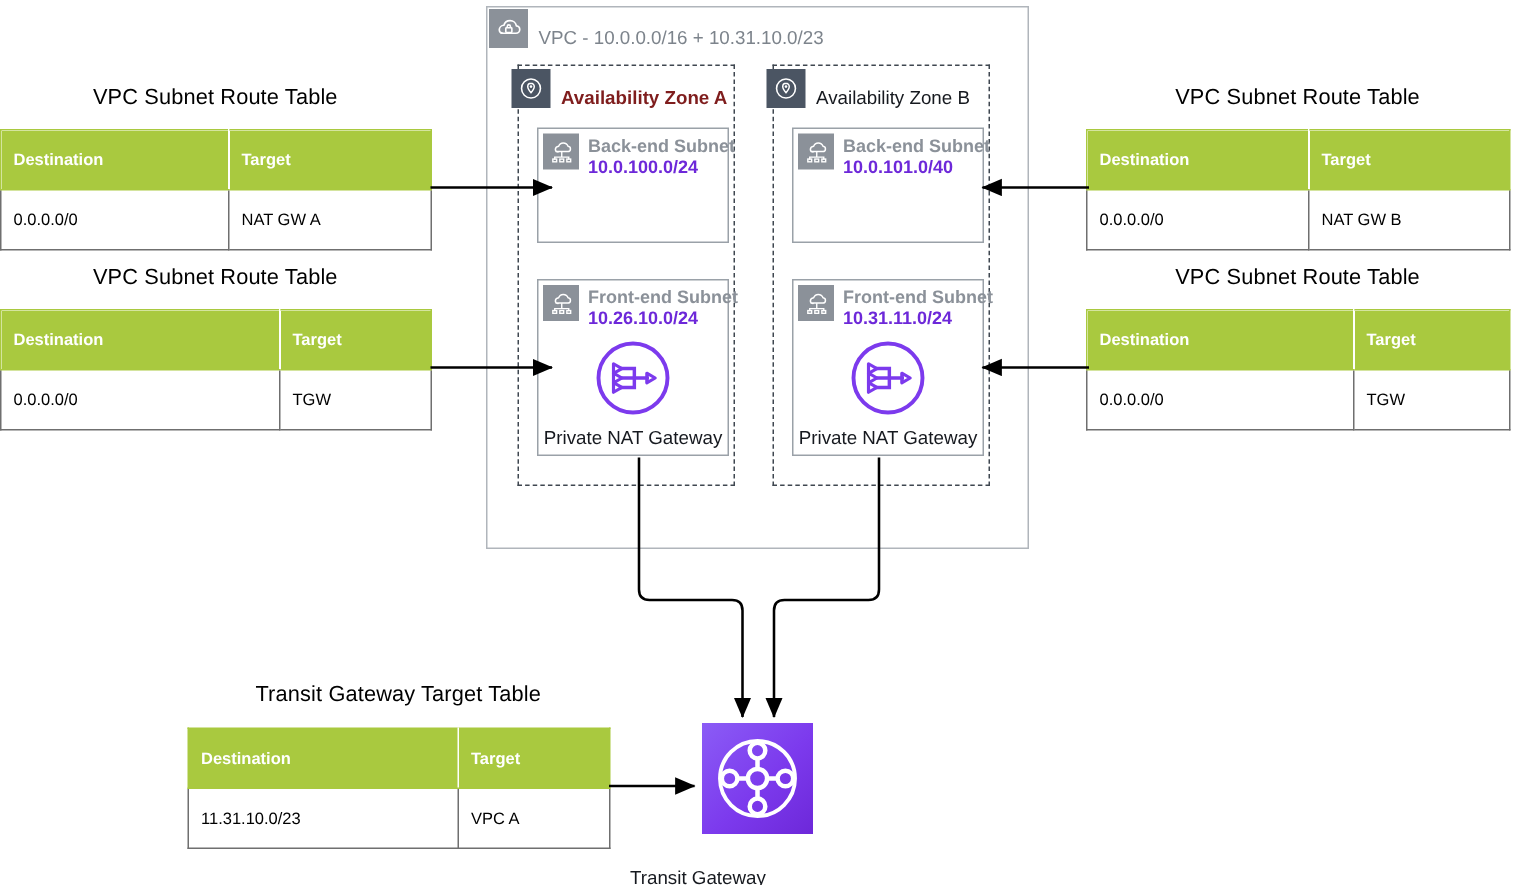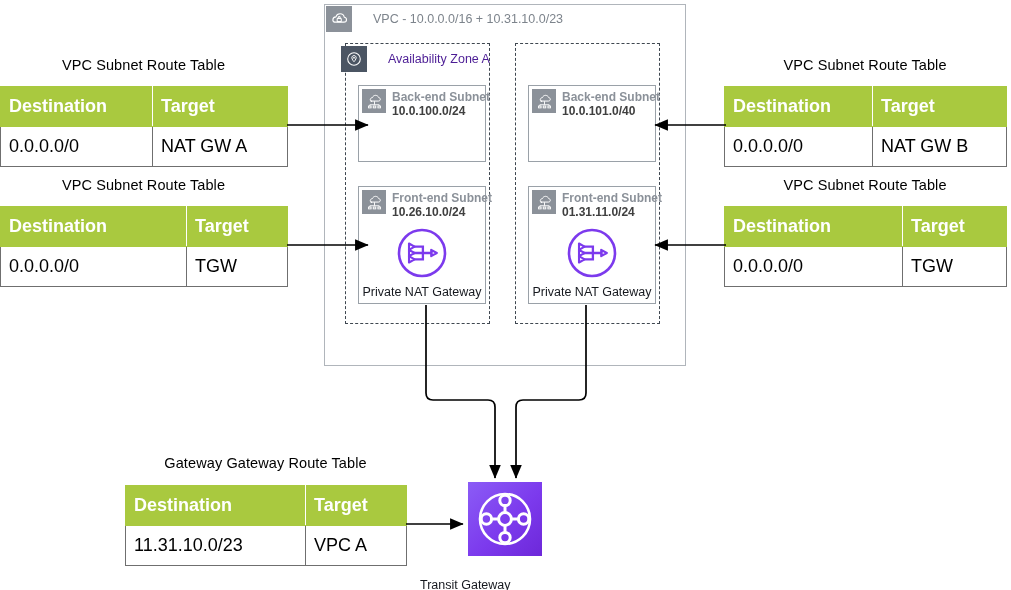--- a/index.html
+++ b/index.html
@@ -31,21 +31,21 @@
   }
   .rt-table {
     position: absolute;
     border-collapse: collapse;
     table-layout: fixed;
     background: #ffffff;
   }
   .rt-table td {
     border: 1px solid #6f6f6f;
     padding: 0 8px;
-    font-size: 18px;
+    font-size: 11px;
     height: 39px;
     vertical-align: middle;
     color: #000000;
     overflow: hidden;
     white-space: nowrap;
   }
   .rt-table thead td {
     background: #a9c93f;
     color: #ffffff;
     font-weight: bold;
@@ -57,22 +57,22 @@
 
   
   #vpc-box {
     left: 324px; top: 4px; width: 362px; height: 362px;
     border: 1.5px solid #b0b5bb;
     box-sizing: border-box;
   }
   .group-label {
     position: absolute;
     display: flex;
-    align-items: center;
-    gap: 21px;
+    align-items: flex-end;
+    gap: 7px;
   }
   .group-label .lbl-text {
     font-size: 12.5px;
     white-space: nowrap;
   }
   .ico-sq {
     width: 26px; height: 26px;
     flex: 0 0 26px;
     display: flex; align-items: center; justify-content: center;
     box-sizing: border-box;
@@ -102,21 +102,21 @@
     font-size: 12px;
     line-height: 14px;
     color: #8b9199;
     white-space: nowrap;
     font-weight: bold;
     padding-top: 1px;
   }
   .subnet-cidr {
     font-size: 12px;
     line-height: 14px;
-    color: #404040;
+    color: #6d28d9;
     white-space: nowrap;
     font-weight: bold;
   }
   .natgw-wrap {
     position: absolute;
     left: 0; right: 0; bottom: 4px;
     display: flex;
     flex-direction: column;
     align-items: center;
     gap: 2px;
@@ -173,21 +173,21 @@
 
   <div class="az-box" style="left:345px; top:43px; width:145px; height:281px;"></div>
   <div class="group-label" style="left:341px; top:46px;">
     <span class="ico-sq" style="background:#4b5563;">
       <svg width="18" height="18" viewBox="0 0 24 24">
         <circle cx="12" cy="12" r="8.4" fill="none" stroke="#ffffff" stroke-width="1.4"></circle>
         <path d="M12 7.4c-1.6 0-2.9 1.3-2.9 2.9 0 2.1 2.9 5.4 2.9 5.4s2.9-3.3 2.9-5.4c0-1.6-1.3-2.9-2.9-2.9z" fill="none" stroke="#ffffff" stroke-width="1.3"></path>
         <circle cx="12" cy="10.3" r="1.15" fill="#ffffff"></circle>
       </svg>
     </span>
-    <span class="lbl-text" style="color:#4c1d95;">Availability Zone A</span>
+    <span class="lbl-text" style="color:#7f1d1d;font-weight:bold;">Availability Zone A</span>
   </div>
 
   <div class="subnet-box" style="left:358px; top:85px; width:128px; height:77px;">
     <div class="subnet-head">
       <span class="ico-sq" style="background:#8b9199; width:24px; height:24px; flex:0 0 24px;">
         <svg width="17" height="17" viewBox="0 0 24 24">
           <path d="M6.6 11.4h11c1.5 0 2.6-1.1 2.6-2.5 0-1.3-1-2.3-2.3-2.5C17.3 4.6 15.5 3.3 13.4 3.3c-2 0-3.7 1.3-4.3 3.1-1.7.2-3.1 1.5-3.1 3.1 0 1.3 1 2.2 2.6 2.2z" fill="none" stroke="#ffffff" stroke-width="1.4" stroke-linejoin="round"></path>
           <path d="M12 11.6v4M5.4 19v-2.4h13.2V19M12 15.6v1" stroke="#ffffff" stroke-width="1.3" fill="none"></path>
           <rect x="3.6" y="18.4" width="3.6" height="2.6" fill="none" stroke="#ffffff" stroke-width="1.3"></rect>
           <rect x="10.2" y="18.4" width="3.6" height="2.6" fill="none" stroke="#ffffff" stroke-width="1.3"></rect>
@@ -226,20 +226,30 @@
           <path d="M13 29.1l5.6 3.2-5.6 3.2z" fill="none" stroke="#7c3aed" stroke-width="2.1" stroke-linejoin="round"></path>
           <path d="M18.6 19.7h8.3M18.6 26h8.3M18.6 32.3h8.3M26.9 19.7v12.6M26.9 26h8.6" stroke="#7c3aed" stroke-width="2.3" fill="none" stroke-linecap="square"></path>
           <path d="M35.2 22.8l5.6 3.2-5.6 3.2z" fill="none" stroke="#7c3aed" stroke-width="2.1" stroke-linejoin="round"></path>
         </svg>
       </span>
       <span class="natgw-caption">Private NAT Gateway</span>
     </div>
   </div>
 
   <div class="az-box" style="left:515px; top:43px; width:145px; height:281px;"></div>
+  <div class="group-label" style="left:511px; top:46px;">
+    <span class="ico-sq" style="background:#4b5563;">
+      <svg width="18" height="18" viewBox="0 0 24 24">
+        <circle cx="12" cy="12" r="8.4" fill="none" stroke="#ffffff" stroke-width="1.4"></circle>
+        <path d="M12 7.4c-1.6 0-2.9 1.3-2.9 2.9 0 2.1 2.9 5.4 2.9 5.4s2.9-3.3 2.9-5.4c0-1.6-1.3-2.9-2.9-2.9z" fill="none" stroke="#ffffff" stroke-width="1.3"></path>
+        <circle cx="12" cy="10.3" r="1.15" fill="#ffffff"></circle>
+      </svg>
+    </span>
+    <span class="lbl-text" style="color:#16191f;">Availability Zone B</span>
+  </div>
 
   <div class="subnet-box" style="left:528px; top:85px; width:128px; height:77px;">
     <div class="subnet-head">
       <span class="ico-sq" style="background:#8b9199; width:24px; height:24px; flex:0 0 24px;">
         <svg width="17" height="17" viewBox="0 0 24 24">
           <path d="M6.6 11.4h11c1.5 0 2.6-1.1 2.6-2.5 0-1.3-1-2.3-2.3-2.5C17.3 4.6 15.5 3.3 13.4 3.3c-2 0-3.7 1.3-4.3 3.1-1.7.2-3.1 1.5-3.1 3.1 0 1.3 1 2.2 2.6 2.2z" fill="none" stroke="#ffffff" stroke-width="1.4" stroke-linejoin="round"></path>
           <path d="M12 11.6v4M5.4 19v-2.4h13.2V19M12 15.6v1" stroke="#ffffff" stroke-width="1.3" fill="none"></path>
           <rect x="3.6" y="18.4" width="3.6" height="2.6" fill="none" stroke="#ffffff" stroke-width="1.3"></rect>
           <rect x="10.2" y="18.4" width="3.6" height="2.6" fill="none" stroke="#ffffff" stroke-width="1.3"></rect>
           <rect x="16.8" y="18.4" width="3.6" height="2.6" fill="none" stroke="#ffffff" stroke-width="1.3"></rect>
@@ -258,21 +268,21 @@
         <svg width="17" height="17" viewBox="0 0 24 24">
           <path d="M6.6 11.4h11c1.5 0 2.6-1.1 2.6-2.5 0-1.3-1-2.3-2.3-2.5C17.3 4.6 15.5 3.3 13.4 3.3c-2 0-3.7 1.3-4.3 3.1-1.7.2-3.1 1.5-3.1 3.1 0 1.3 1 2.2 2.6 2.2z" fill="none" stroke="#ffffff" stroke-width="1.4" stroke-linejoin="round"></path>
           <path d="M12 11.6v4M5.4 19v-2.4h13.2V19M12 15.6v1" stroke="#ffffff" stroke-width="1.3" fill="none"></path>
           <rect x="3.6" y="18.4" width="3.6" height="2.6" fill="none" stroke="#ffffff" stroke-width="1.3"></rect>
           <rect x="10.2" y="18.4" width="3.6" height="2.6" fill="none" stroke="#ffffff" stroke-width="1.3"></rect>
           <rect x="16.8" y="18.4" width="3.6" height="2.6" fill="none" stroke="#ffffff" stroke-width="1.3"></rect>
         </svg>
       </span>
       <span>
         <span class="subnet-name" style="display:block;">Front-end Subnet</span>
-        <span class="subnet-cidr" style="display:block;">01.31.11.0/24</span>
+        <span class="subnet-cidr" style="display:block;">10.31.11.0/24</span>
       </span>
     </div>
     <div class="natgw-wrap">
       <span>
         <svg width="52" height="52" viewBox="0 0 52 52">
           <circle cx="26" cy="26" r="23" fill="none" stroke="#7c3aed" stroke-width="2.6"></circle>
           <path d="M13 16.5l5.6 3.2-5.6 3.2z" fill="none" stroke="#7c3aed" stroke-width="2.1" stroke-linejoin="round"></path>
           <path d="M13 22.8l5.6 3.2-5.6 3.2z" fill="none" stroke="#7c3aed" stroke-width="2.1" stroke-linejoin="round"></path>
           <path d="M13 29.1l5.6 3.2-5.6 3.2z" fill="none" stroke="#7c3aed" stroke-width="2.1" stroke-linejoin="round"></path>
           <path d="M18.6 19.7h8.3M18.6 26h8.3M18.6 32.3h8.3M26.9 19.7v12.6M26.9 26h8.6" stroke="#7c3aed" stroke-width="2.3" fill="none" stroke-linecap="square"></path>
@@ -356,21 +366,21 @@
       </tr>
     </thead>
     <tbody>
       <tr>
         <td>0.0.0.0/0</td>
         <td>TGW</td>
       </tr>
     </tbody>
   </table>
 
-  <div class="rt-title" style="left:125px; top:455px; width:281px;">Gateway Gateway Route Table</div>
+  <div class="rt-title" style="left:125px; top:455px; width:281px;">Transit Gateway Target Table</div>
   <table class="rt-table" style="left:125px; top:485px; width:281px;">
     <colgroup>
         <col style="width:180px;">
         <col style="width:101px;">
       </colgroup>
     <thead>
       <tr>
         <td>Destination</td>
         <td>Target</td>
       </tr>

